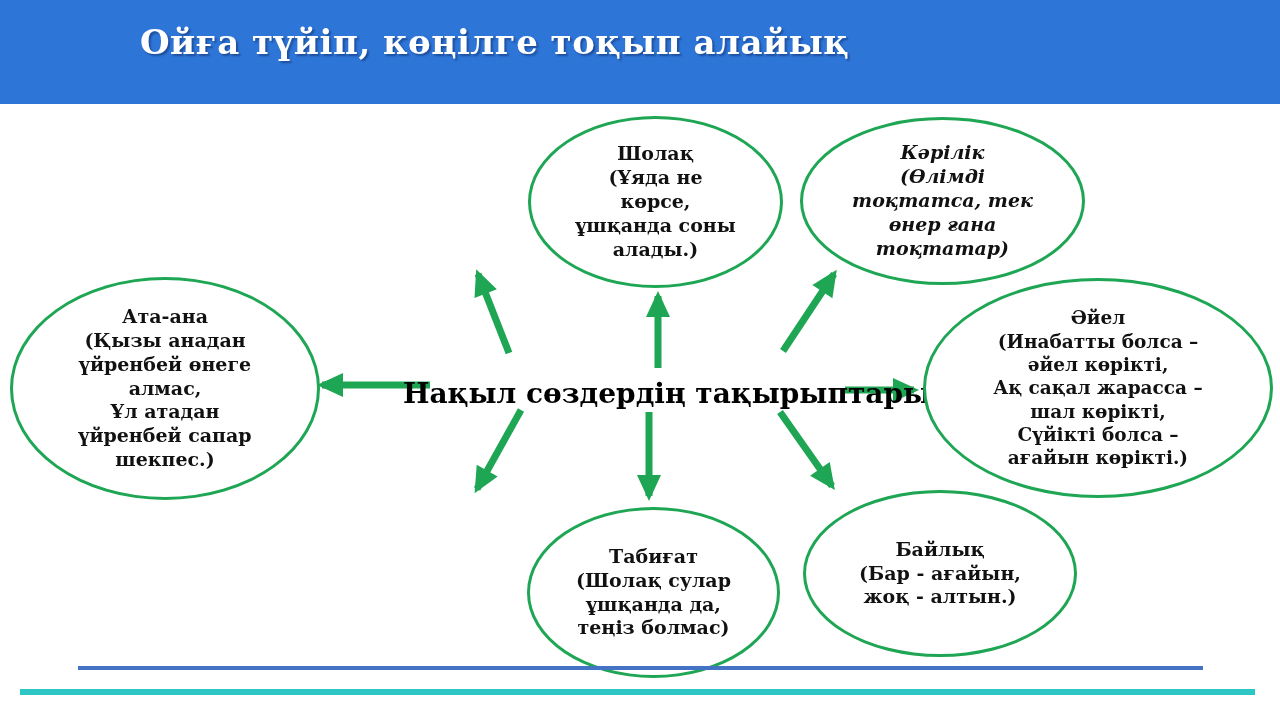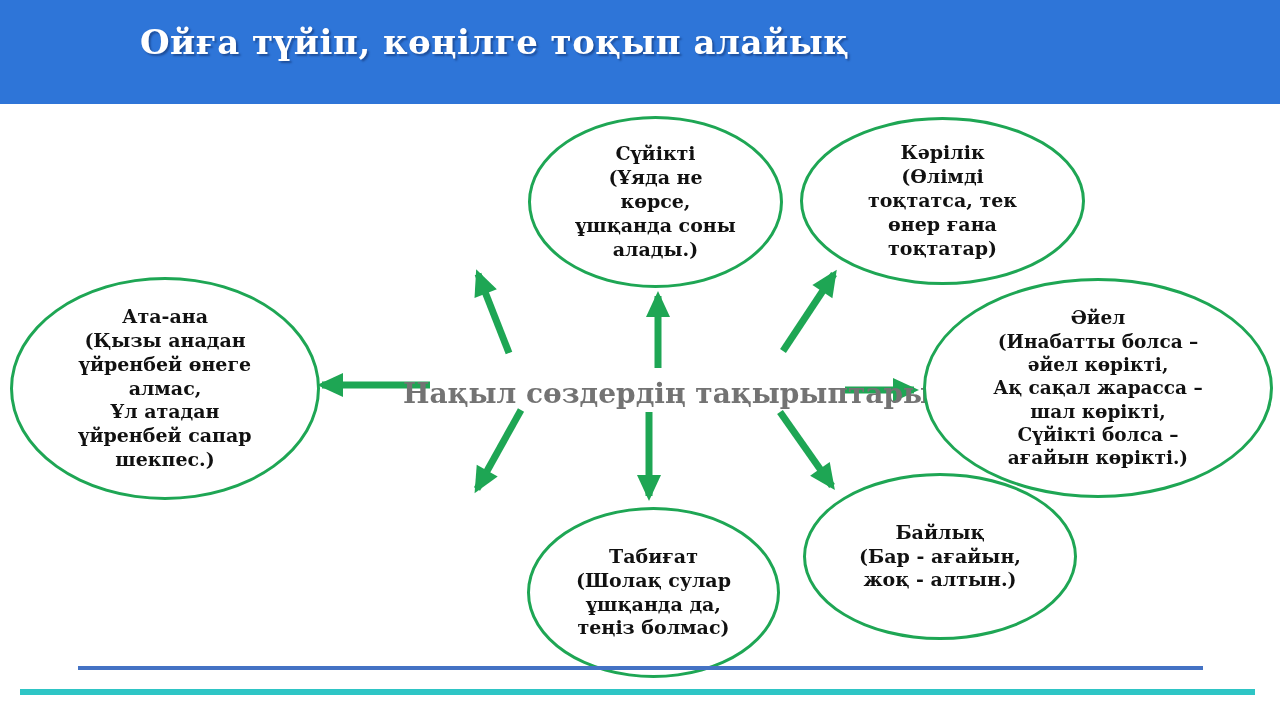--- a/index.html
+++ b/index.html
@@ -38,35 +38,35 @@
     box-sizing: border-box;
     background: #ffffff;
   }
   .node-topic, .node-proverb {
     font-weight: bold; color: #111111;
     font-size: 19px; line-height: 1.26;
     white-space: pre-line;
   }
   .n0 { left: 237px; top: 117px; width: 275px; height: 172px; }
   .n1 { left: 528px; top: 116px; width: 255px; height: 172px; }
-  .n2 { left: 800px; top: 117px; width: 285px; height: 168px; }
+  .n2 { left: 800px; top: 117px; width: 285px; height: 168px; font-style: italic; }
   .n3 { left:  10px; top: 277px; width: 310px; height: 223px; }
   .n4 { left: 923px; top: 278px; width: 350px; height: 220px; }
   .n5 { left: 237px; top: 492px; width: 285px; height: 168px; }
   .n6 { left: 527px; top: 507px; width: 253px; height: 171px; }
-  .n7 { left: 803px; top: 473px; width: 274px; height: 167px; align-items: center; }
+  .n7 { left: 803px; top: 490px; width: 274px; height: 167px; align-items: center; }
   .n4 .node-topic, .n4 .node-proverb { font-size: 18.5px; }
 
   
   .center-label {
     position: absolute; left: 403px; top: 377px;
     width: 450px;
     text-align: center;
     font-size: 28px; font-weight: bold;
-    color: #737373;
+    color: #000000;
     white-space: nowrap;
   }
 
   
   svg.arrows {
     position: absolute; left: 0; top: 0;
     width: 1280px; height: 720px;
     pointer-events: none;
   }
   svg.arrows line { stroke: #1ea654; stroke-width: 7; }
@@ -106,21 +106,21 @@
     <line x1="845" y1="390" x2="914" y2="390" marker-end="url(#ah)"></line>
     <line x1="521" y1="410" x2="477" y2="489" marker-end="url(#ah)"></line>
     <line x1="649" y1="412" x2="649" y2="496" marker-end="url(#ah)"></line>
     <line x1="780" y1="412" x2="832" y2="486" marker-end="url(#ah)"></line>
   </svg>
 
   <div class="center-label">Нақыл сөздердің тақырыптары</div>
 
 
   <div class="node n1">
-    <div class="node-topic">Сүйікті</div>
+    <div class="node-topic">Шолақ</div>
     <div class="node-proverb">(Ұяда не
 көрсе,
 ұшқанда соны
 алады.)</div>
   </div>
 
   <div class="node n2">
     <div class="node-topic">Кәрілік</div>
     <div class="node-proverb">(Өлімді
 тоқтатса, тек

